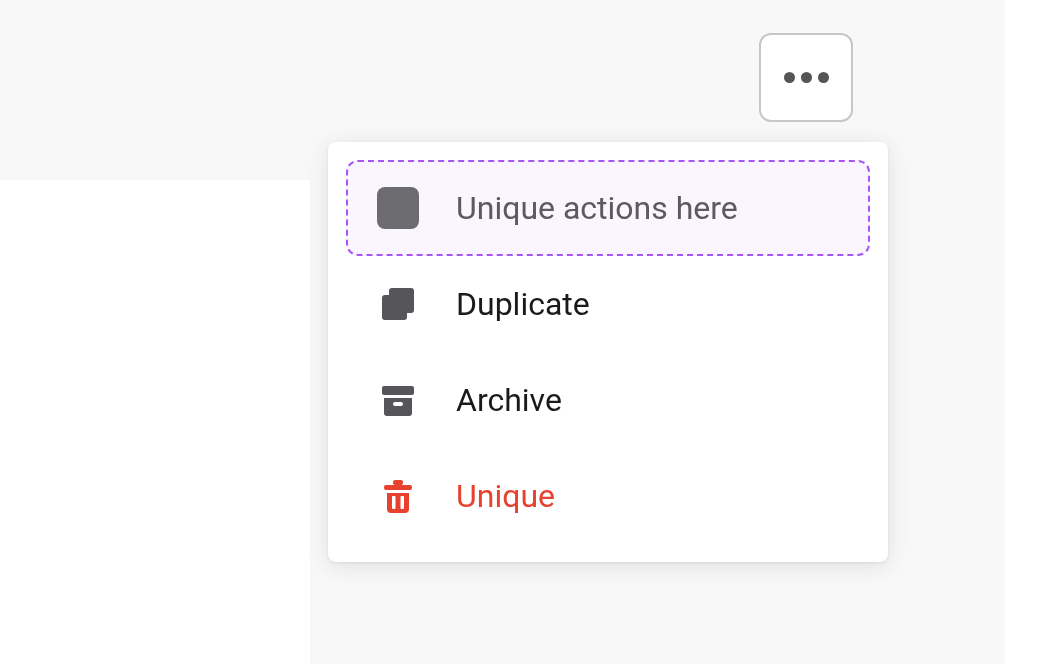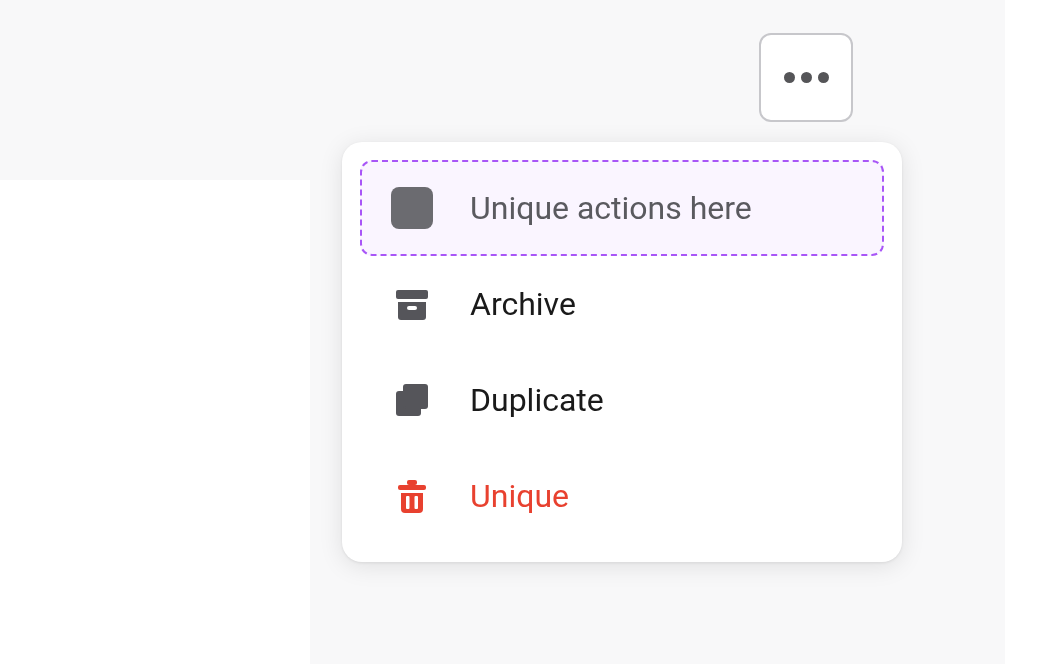--- a/index.html
+++ b/index.html
@@ -67,24 +67,24 @@
     .dot {
       width: 11px;
       height: 11px;
       background: #555558;
       border-radius: 50%;
     }
     
     .dropdown-menu {
       position: absolute;
       top: 142px;
-      left: 342px;
+      left: 328px;
       width: 560px;
       background: #ffffff;
-      border-radius: 20px;
+      border-radius: 8px;
       box-shadow: 0 4px 24px rgba(0, 0, 0, 0.1), 0 1px 3px rgba(0,0,0,0.08);
       padding: 18px;
     }
     
     .menu-item {
       display: flex;
       align-items: center;
       padding: 24px 28px;
       border-radius: 12px;
       cursor: pointer;
@@ -154,37 +154,37 @@
   <div class="menu-item highlighted">
     <div class="menu-icon">
       <div class="placeholder-icon-shape"></div>
     </div>
     <span class="menu-label highlighted-label">Unique actions here</span>
   </div>
 
   <div class="menu-item">
     <div class="menu-icon">
       <svg width="40" height="40" viewBox="0 0 40 40" fill="none">
+        <rect x="4" y="11" width="25" height="25" rx="3" fill="#55555a"></rect>
+        <rect x="11" y="4" width="25" height="25" rx="3" fill="#55555a"></rect>
+        <rect x="13" y="6" width="21" height="21" rx="2" fill="#55555a"></rect>
+      </svg>
+    </div>
+    <span class="menu-label">Duplicate</span>
+  </div>
+
+  <div class="menu-item">
+    <div class="menu-icon">
+      <svg width="40" height="40" viewBox="0 0 40 40" fill="none">
         <rect x="4" y="6" width="32" height="9" rx="2" fill="#55555a"></rect>
         <path d="M6 18 H34 V33 Q34 36 31 36 H9 Q6 36 6 33 Z" fill="#55555a"></path>
         <rect x="15" y="22" width="10" height="4" rx="2" fill="#ffffff"></rect>
       </svg>
     </div>
     <span class="menu-label">Archive</span>
-  </div>
-
-  <div class="menu-item">
-    <div class="menu-icon">
-      <svg width="40" height="40" viewBox="0 0 40 40" fill="none">
-        <rect x="4" y="11" width="25" height="25" rx="3" fill="#55555a"></rect>
-        <rect x="11" y="4" width="25" height="25" rx="3" fill="#55555a"></rect>
-        <rect x="13" y="6" width="21" height="21" rx="2" fill="#55555a"></rect>
-      </svg>
-    </div>
-    <span class="menu-label">Duplicate</span>
   </div>
 
   <div class="menu-item">
     <div class="menu-icon">
       <svg width="40" height="40" viewBox="0 0 40 40" fill="none">
         <rect x="6" y="9" width="28" height="5" rx="2" fill="#e8412f"></rect>
         <rect x="15" y="4" width="10" height="5" rx="2" fill="#e8412f"></rect>
         <path d="M9 17 H31 V33 Q31 37 27 37 H13 Q9 37 9 33 Z" fill="#e8412f"></path>
         <rect x="14" y="20" width="3.5" height="13" rx="1" fill="#ffffff"></rect>
         <rect x="22.5" y="20" width="3.5" height="13" rx="1" fill="#ffffff"></rect>

